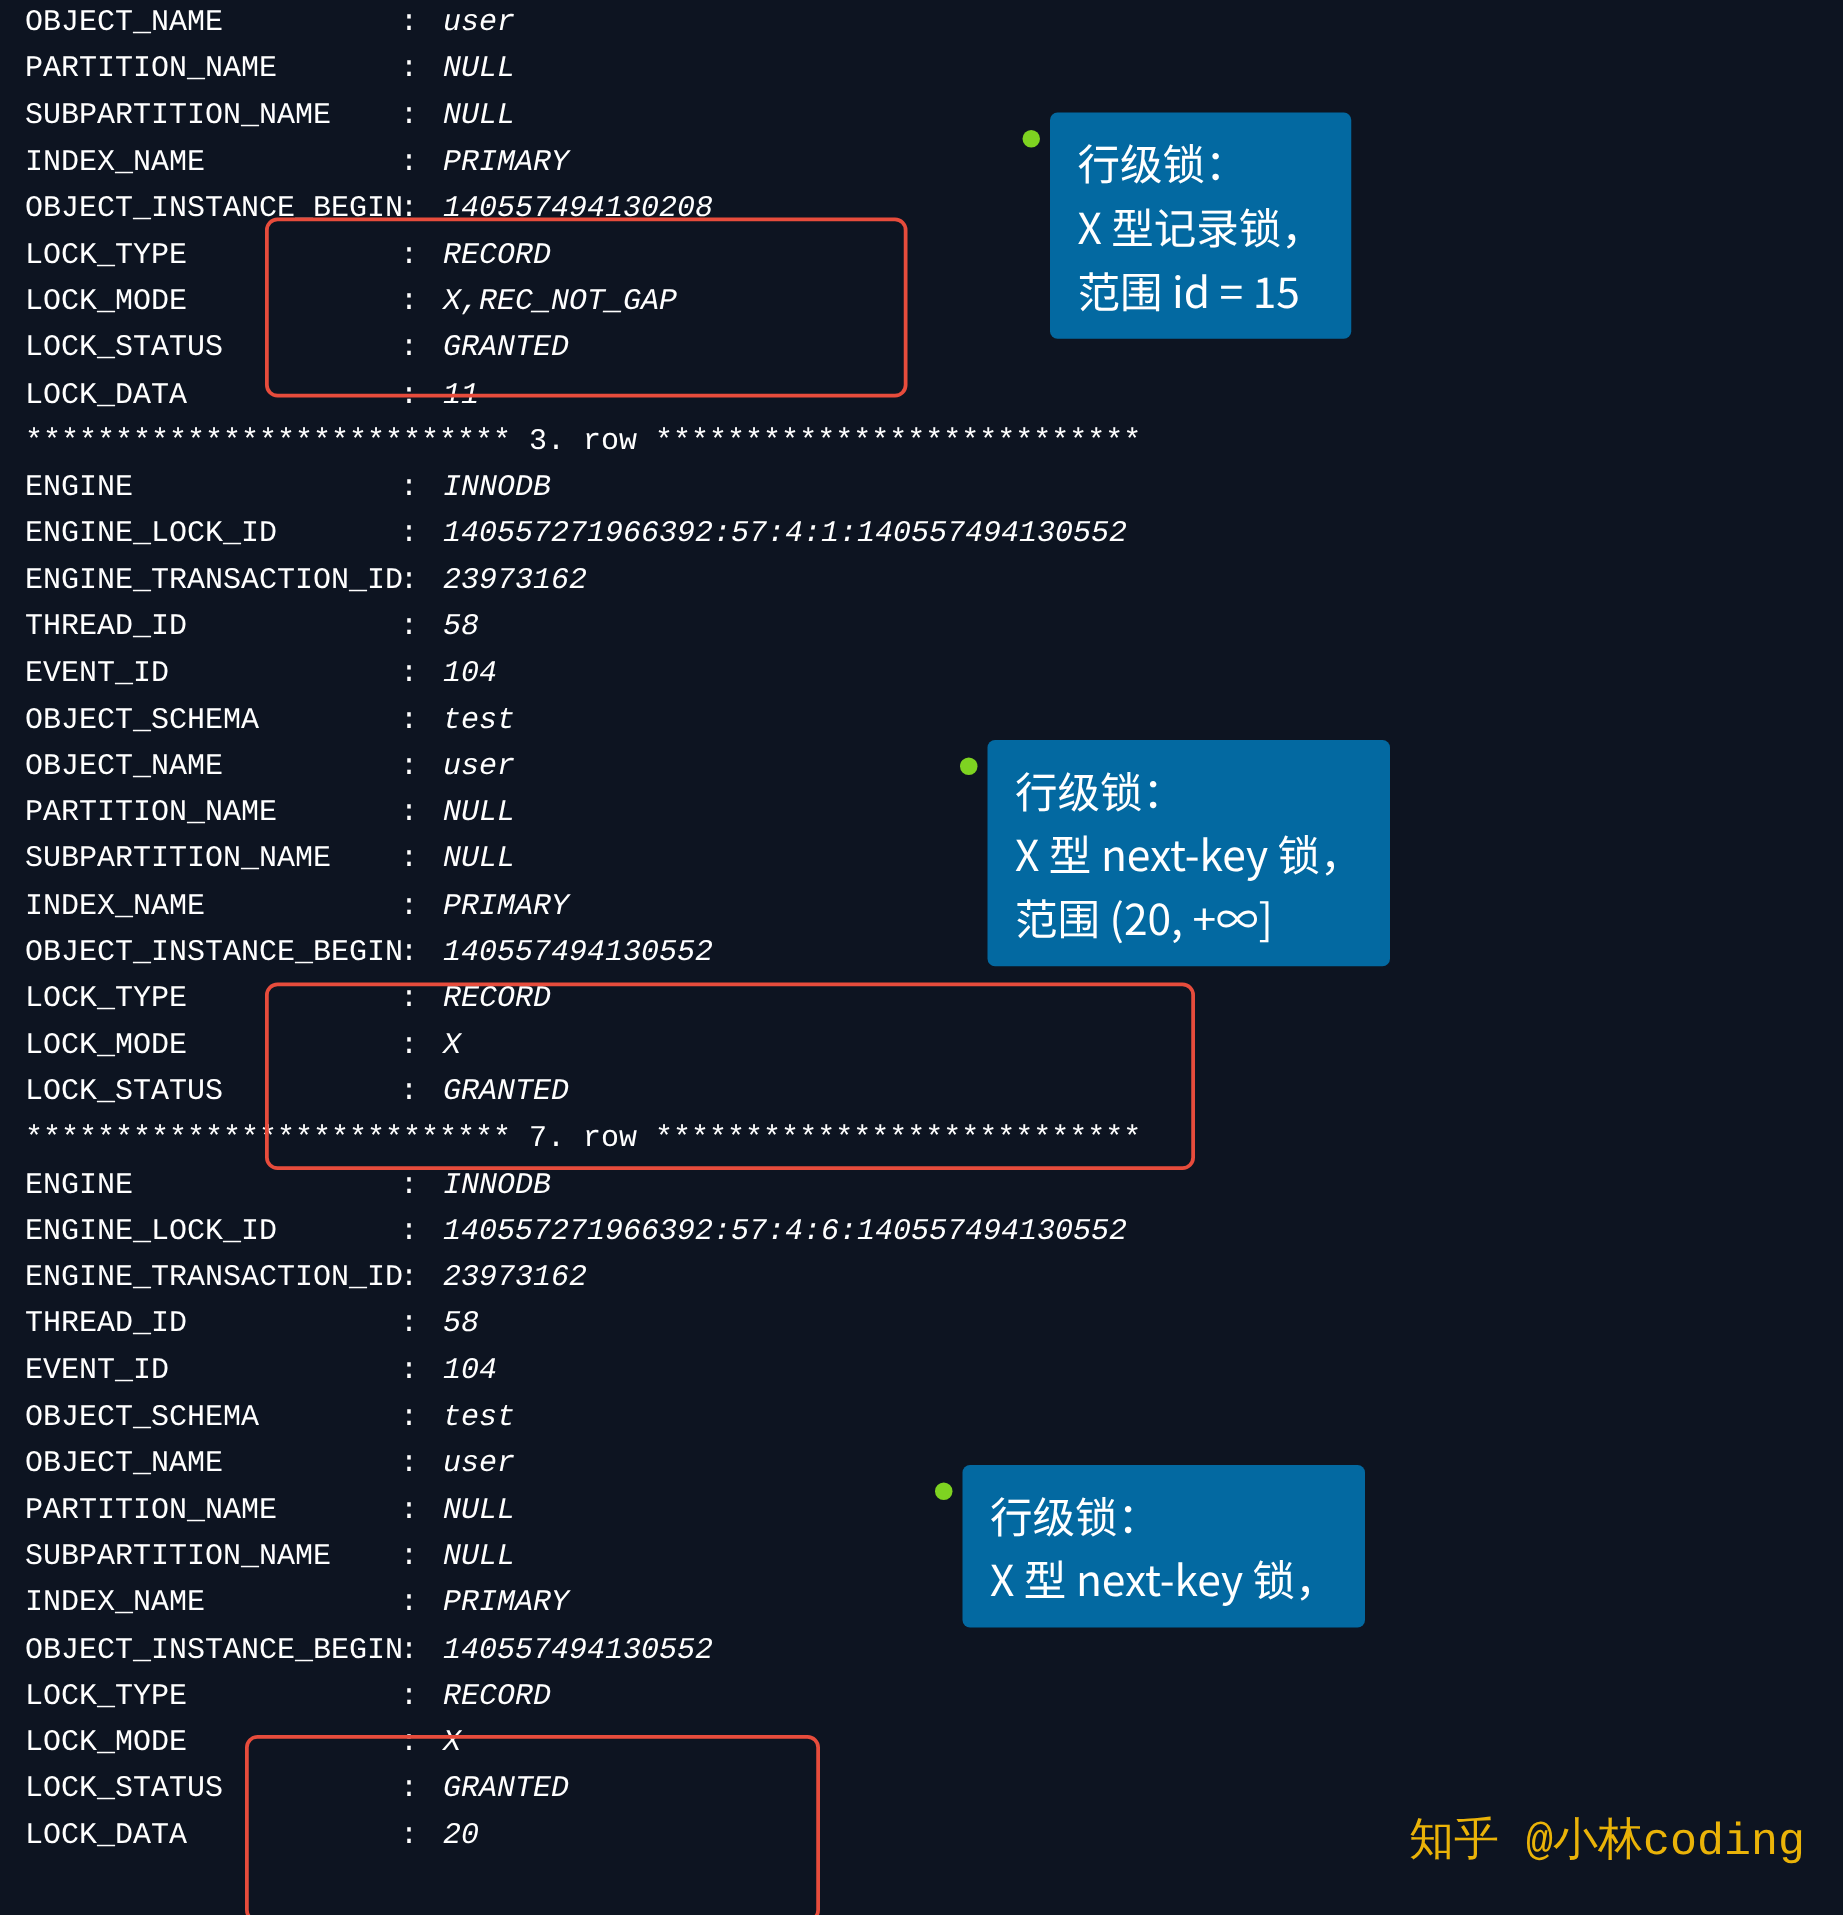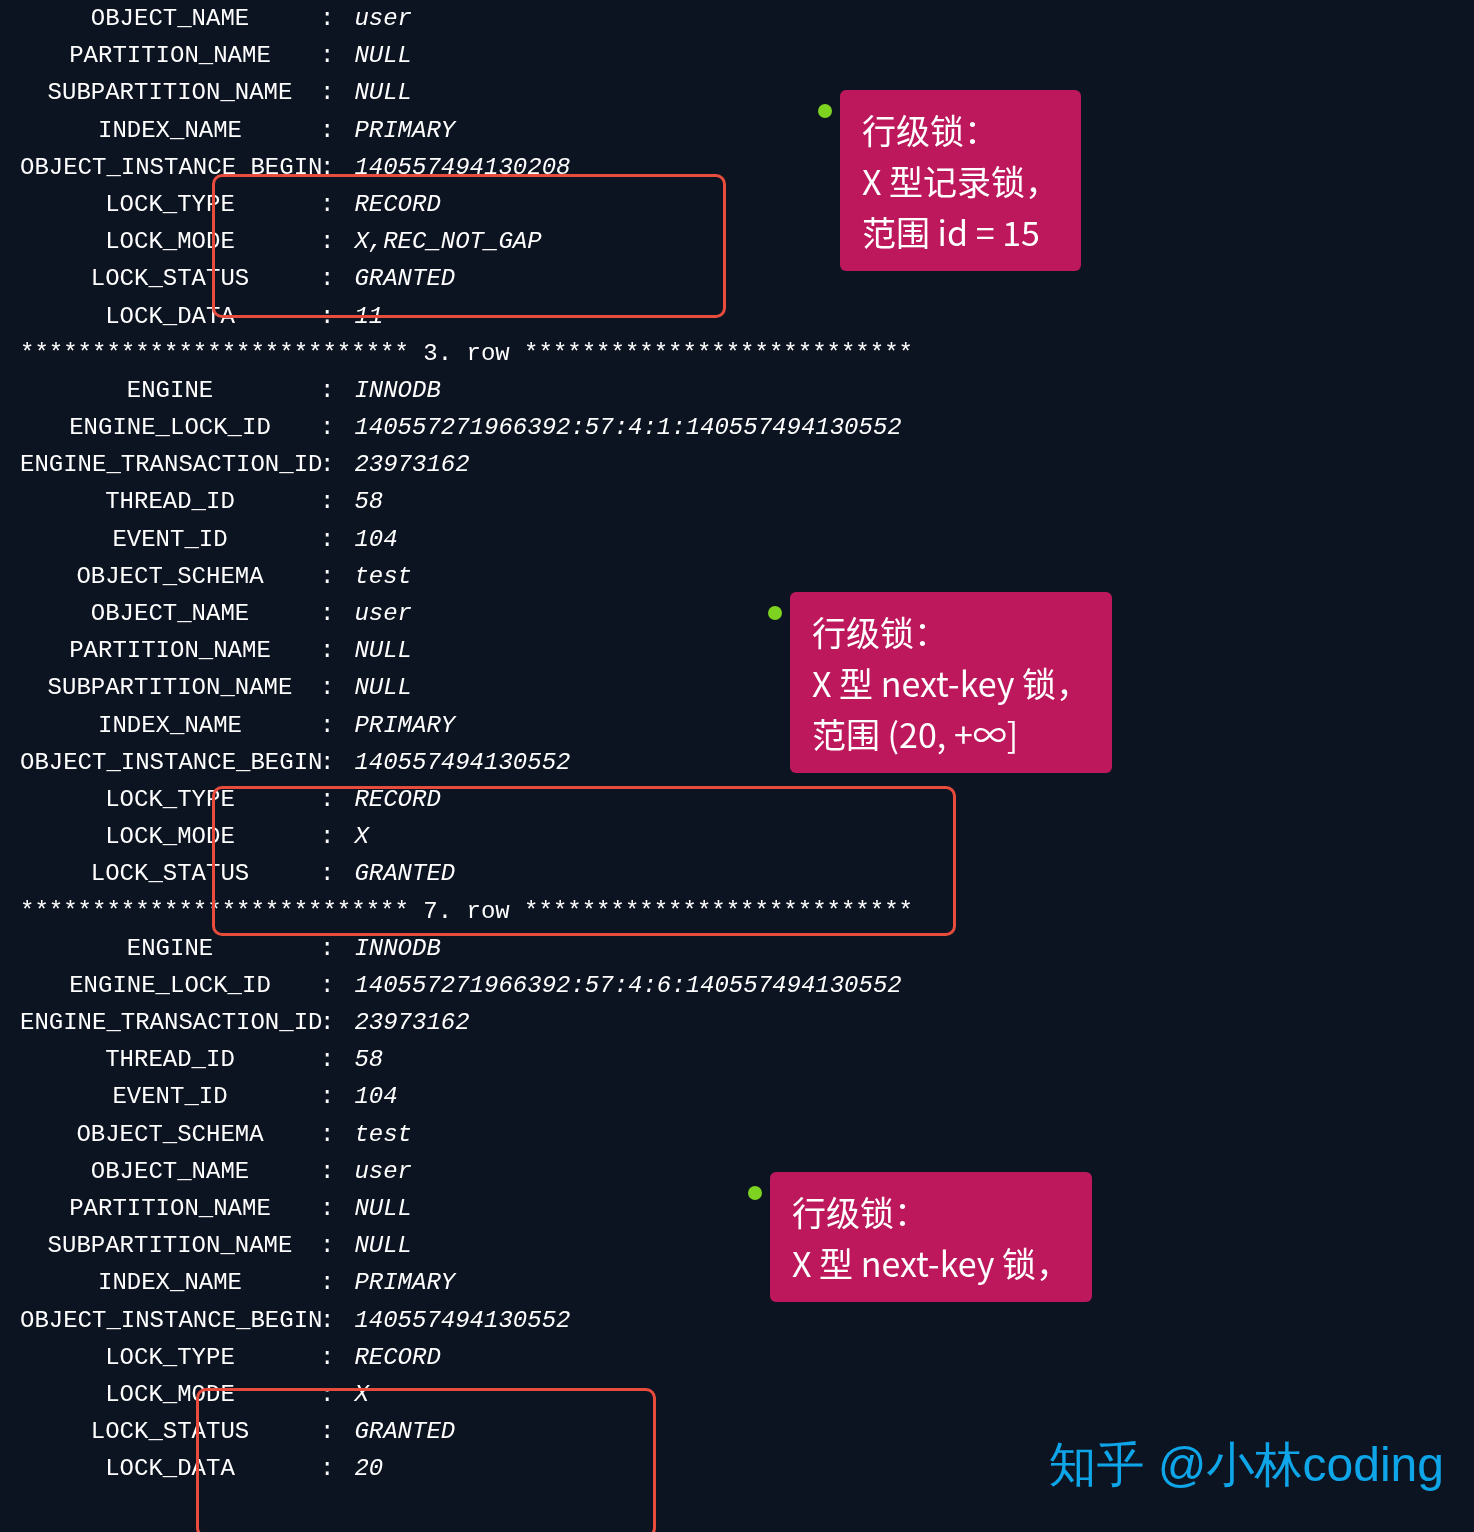--- a/index.html
+++ b/index.html
@@ -9,55 +9,55 @@
     font-family: 'Menlo', 'Consolas', 'Courier New', monospace;
     font-size: 24px;
     line-height: 1.55;
     padding: 0 20px;
     position: relative;
     min-height: 1532px;
     width: 1474px;
     overflow: hidden;
   }
   .row-line { white-space: pre; }
-  .key { display: inline-block; width: 300px; text-align: center; }
+  .key { display: inline-block; width: 300px; text-align: left; }
   .sep { display: inline-block; width: 20px; text-align: left; }
   .val { white-space: pre; font-style: italic; }
   .highlight-box {
     position: absolute;
     border: 3px solid #e74c3c;
     border-radius: 10px;
     pointer-events: none;
   }
   .annotation {
     position: absolute;
-    background: #be185d;
+    background: #0369a1;
     color: #ffffff;
     font-family: -apple-system, 'Segoe UI', 'Noto Sans CJK SC', sans-serif;
     font-size: 34px;
     line-height: 1.5;
     padding: 14px 22px;
     border-radius: 6px;
   }
   .dot {
     position: absolute;
     width: 14px;
     height: 14px;
     background: #7ed321;
     border-radius: 50%;
     top: 14px;
     left: -22px;
   }
   .watermark {
     position: absolute;
     right: 30px;
     bottom: 30px;
-    font-family: Liberation Sans, sans-serif;
-    font-size: 48px;
-    color: #0ea5e9;
+    font-family: Liberation Mono, monospace;
+    font-size: 36px;
+    color: #eab308;
   }
   #hb1 { top: 174px; left: 212px; width: 514px; height: 144px; }
   #hb2 { top: 786px; left: 212px; width: 744px; height: 150px; }
   #hb3 { top: 1388px; left: 196px; width: 460px; height: 150px; }
   #an1 { top: 90px; left: 840px; }
   #an2 { top: 592px; left: 790px; }
   #an3 { top: 1172px; left: 770px; }
 </style>
 </head>
 <body>

